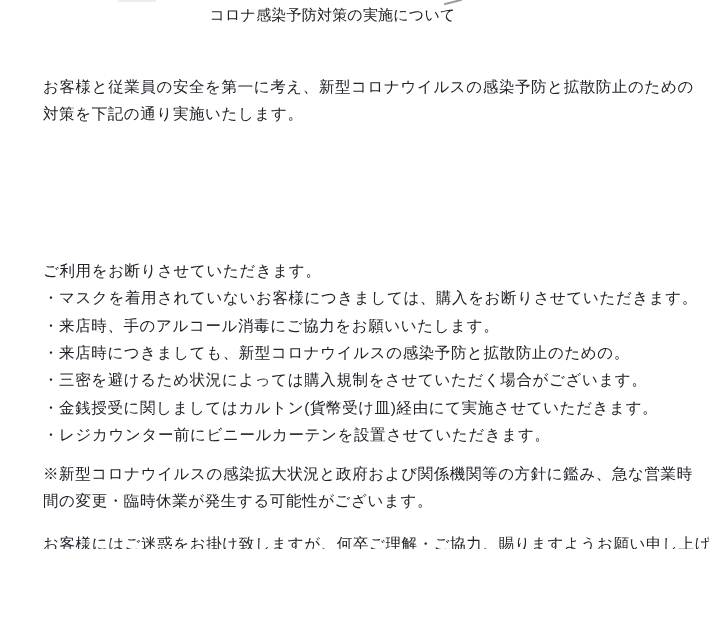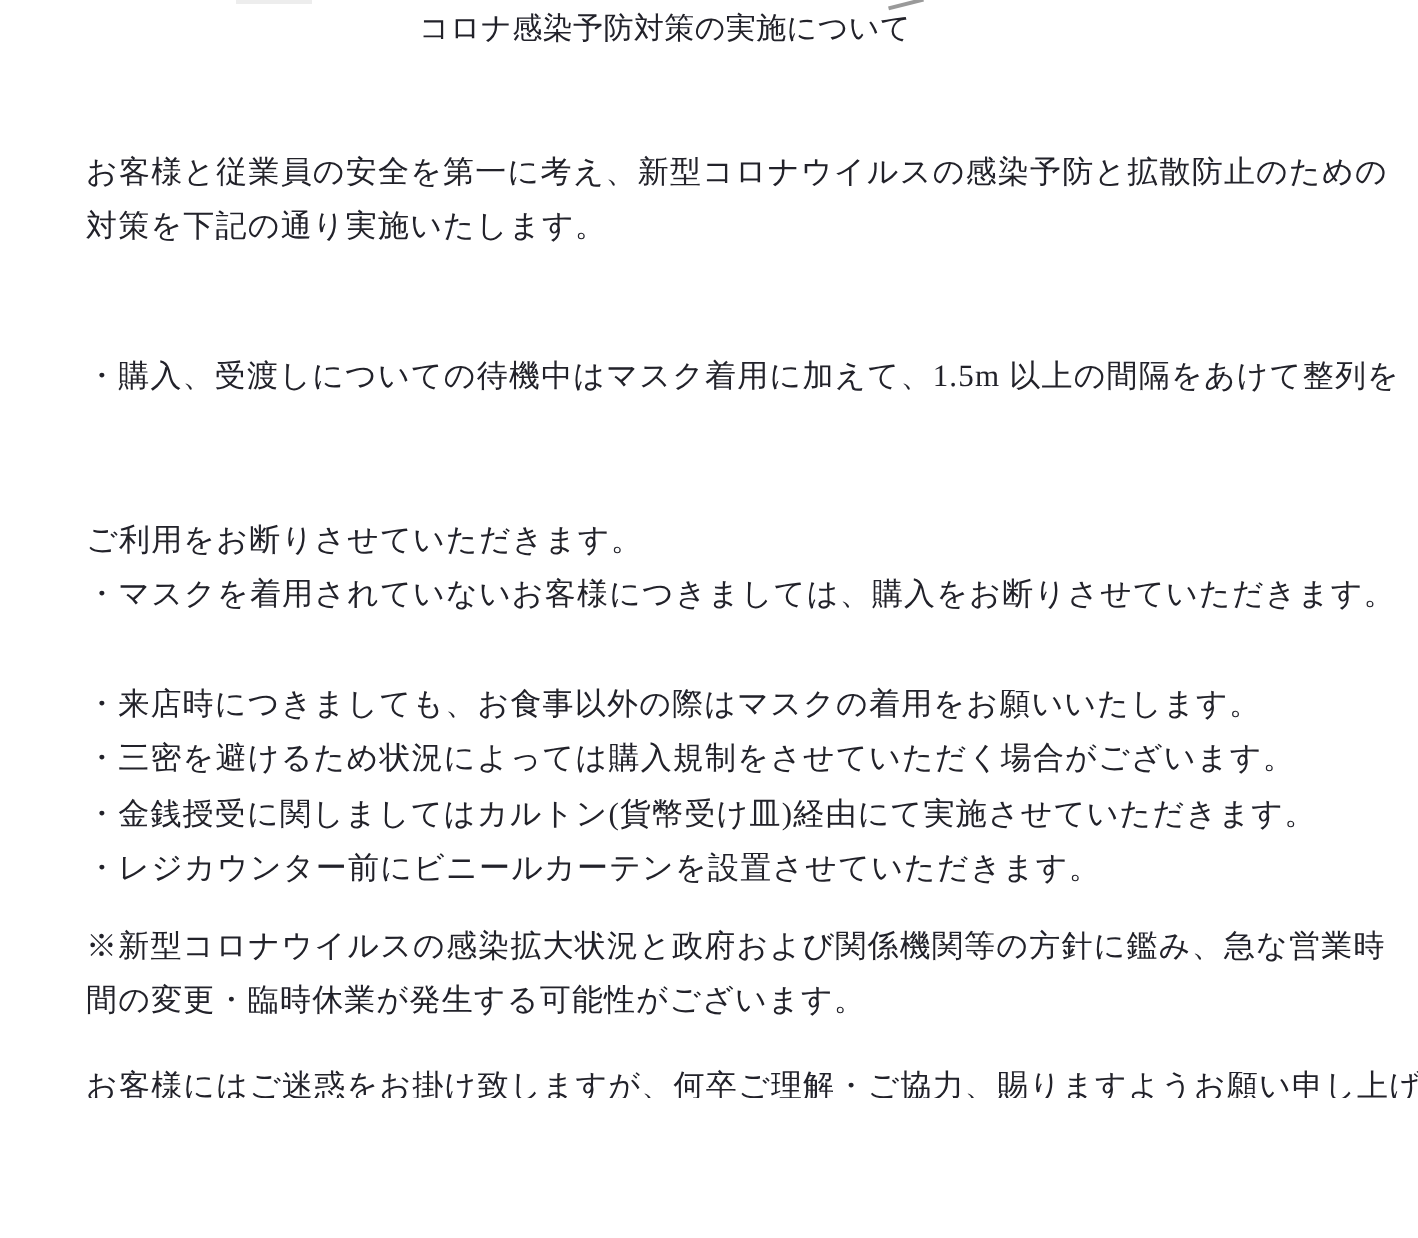--- a/index.html
+++ b/index.html
@@ -6,21 +6,21 @@
     margin: 0;
     padding: 0;
     background: #ffffff;
   }
   .page {
     position: relative;
     width: 709px;
     height: 549px;
     background: #ffffff;
     overflow: hidden;
-    font-family: Liberation Serif, serif;
+    font-family: Liberation Sans, sans-serif;
     color: #22222a;
   }
   .line {
     position: absolute;
     left: 43px;
     height: 24px;
     font-size: 15.5px;
     letter-spacing: 0.6px;
     white-space: nowrap;
     line-height: 22px;
@@ -64,24 +64,24 @@
 <div class="page">
 
   <div class="artifact-a"></div>
   <div class="artifact-b"></div>
 
   <div class="line title" style="top:4px">コロナ感染予防対策の実施について</div>
 
   <div class="line" style="top:76px">お客様と従業員の安全を第一に考え、新型コロナウイルスの感染予防と拡散防止のための</div>
   <div class="line" style="top:103px">対策を下記の通り実施いたします。</div>
 
-  <div class="line" style="top:178px">・購入、受渡しについての待機中はマスク着用に加えて、1.5m 以上の間隔をあけて整列を</div>
   <div class="line" style="top:260px">ご利用をお断りさせていただきます。</div>
   <div class="line" style="top:287px">・マスクを着用されていないお客様につきましては、購入をお断りさせていただきます。</div>
-  <div class="line" style="top:342px">・来店時につきましても、お食事以外の際はマスクの着用をお願いいたします。</div>
+  <div class="line" style="top:315px">・来店時、手のアルコール消毒にご協力をお願いいたします。</div>
+  <div class="line" style="top:342px">・来店時につきましても、新型コロナウイルスの感染予防と拡散防止のための。</div>
   <div class="line" style="top:369px">・三密を避けるため状況によっては購入規制をさせていただく場合がございます。</div>
   <div class="line" style="top:397px">・金銭授受に関しましてはカルトン(貨幣受け皿)経由にて実施させていただきます。</div>
   <div class="line" style="top:424px">・レジカウンター前にビニールカーテンを設置させていただきます。</div>
 
   <div class="line" style="top:490px">間の変更・臨時休業が発生する可能性がございます。</div>
   <div class="line" style="top:463px">※新型コロナウイルスの感染拡大状況と政府および関係機関等の方針に鑑み、急な営業時</div>
 
   <div class="line" style="top:533px">お客様にはご迷惑をお掛け致しますが、何卒ご理解・ご協力、賜りますようお願い申し上げ</div>
   <div class="line" style="top:560px">ます。</div>
 

